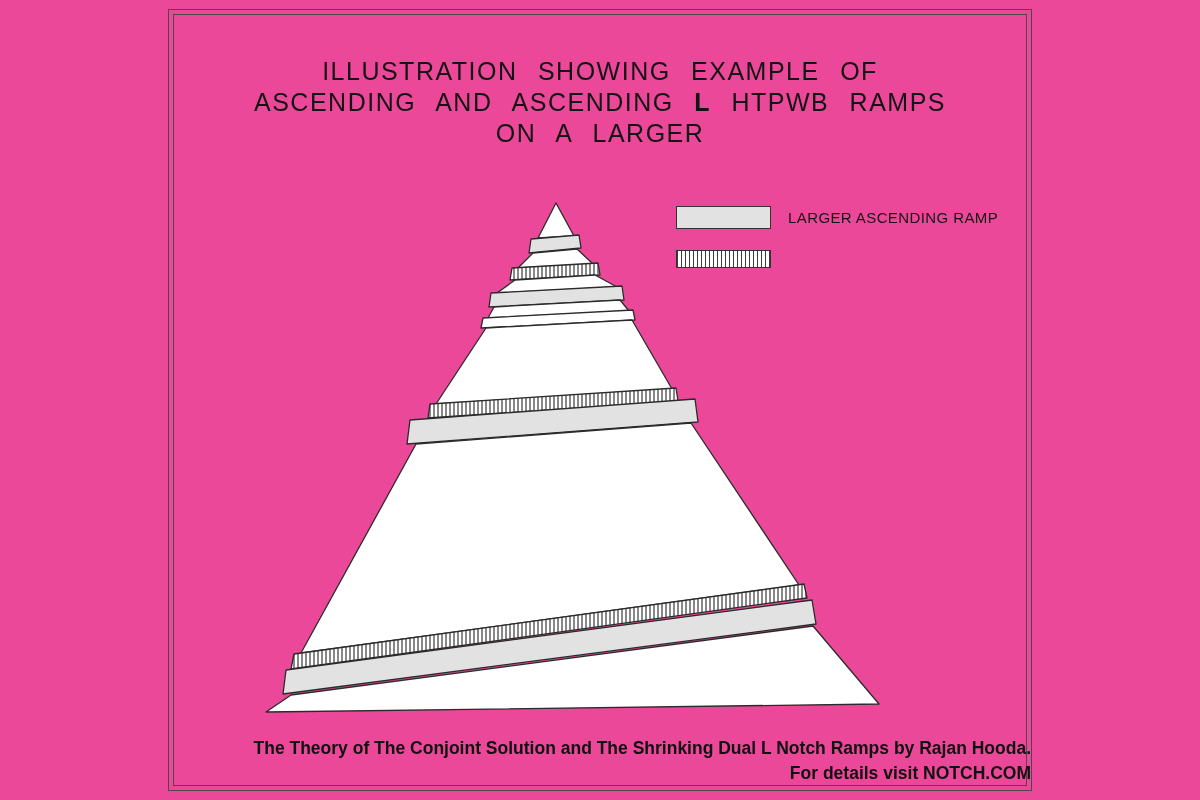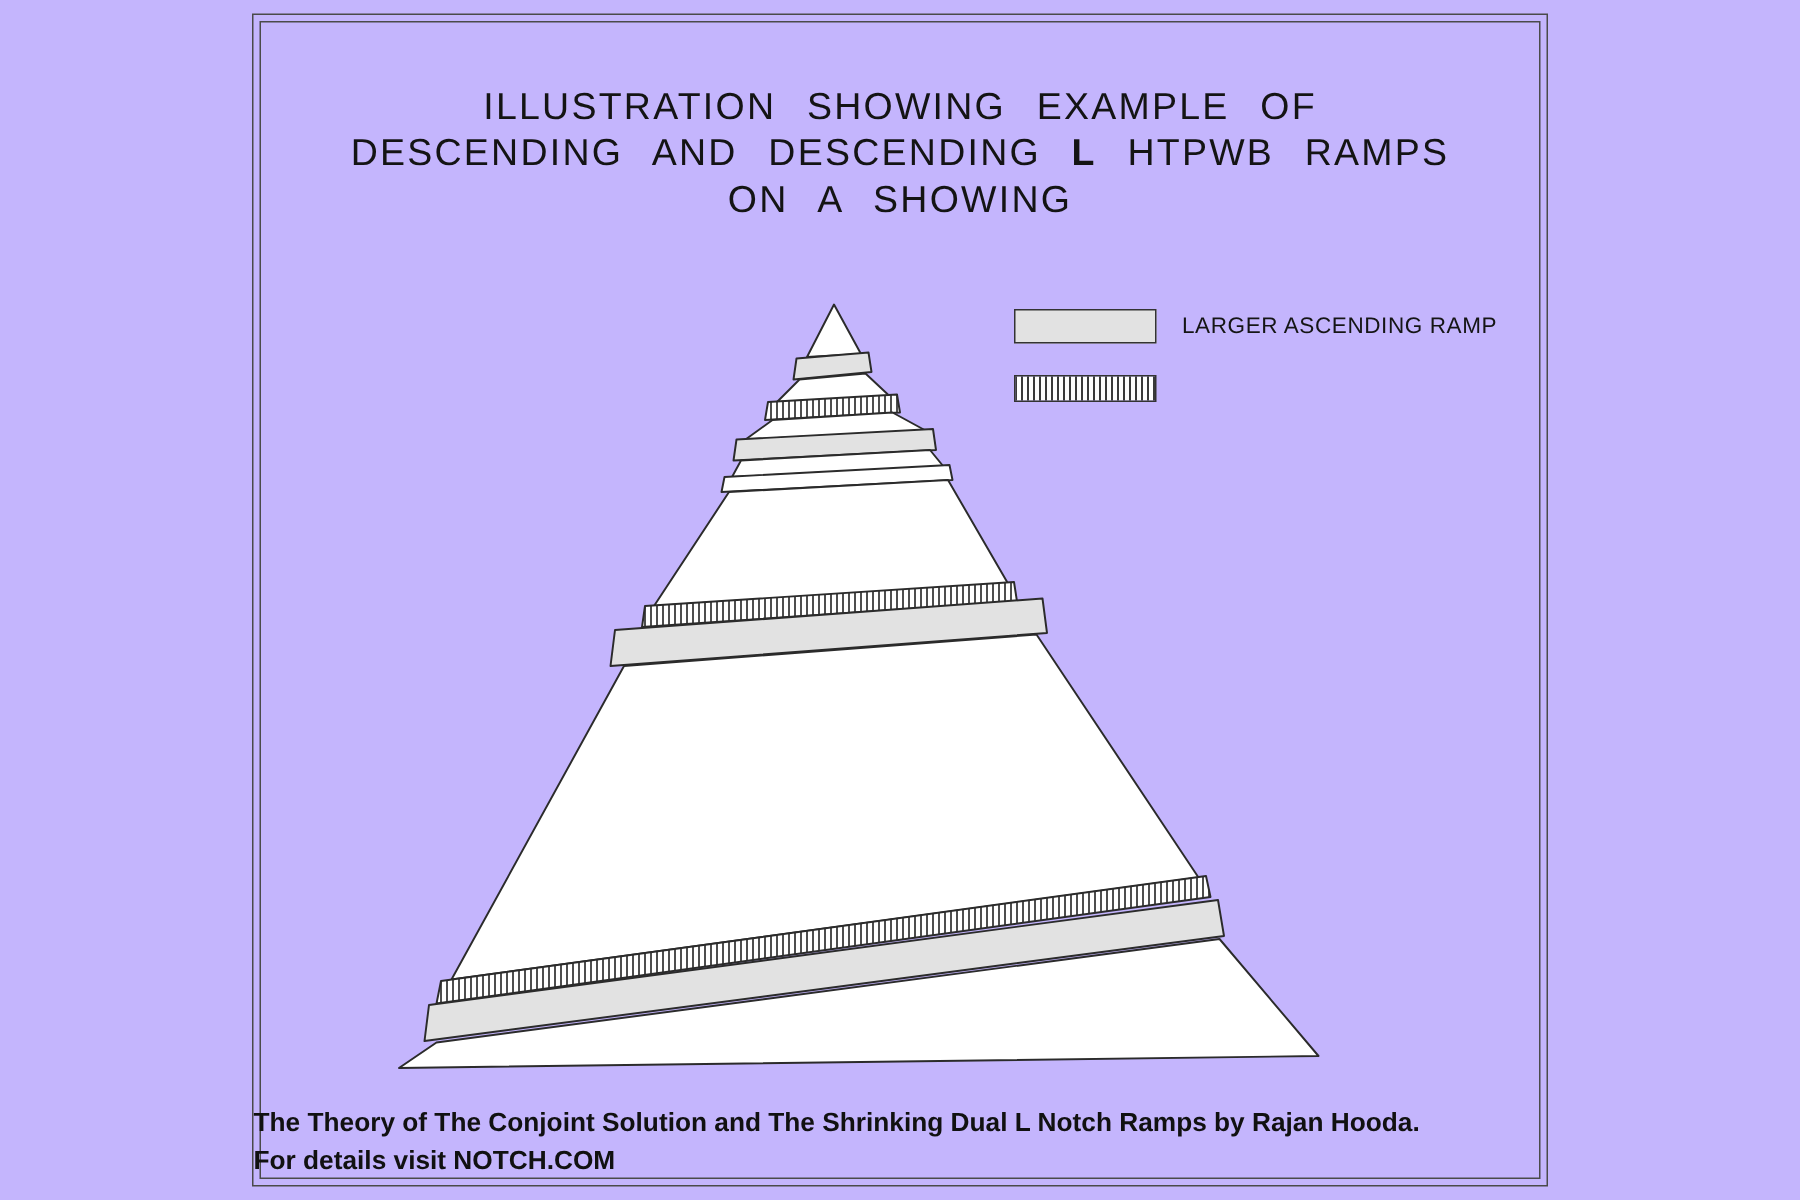--- a/index.html
+++ b/index.html
@@ -1,18 +1,18 @@
 <!DOCTYPE html>
 <html><head>
 <meta charset="utf-8">
 <style>
   * { margin:0; padding:0; box-sizing:border-box; }
   body { background:#ffffff; }
   .stage {
-    position:relative; width:1200px; height:800px; background:#c4b5fd;
+    position:relative; width:1200px; height:800px; background:#ec4899;
     overflow:hidden; font-family:"Liberation Sans", sans-serif; color:#181818;padding-left:48px;
   }
   .frame {
     position:absolute; left:168px; top:9px; width:864px; height:782px;
     border:1.5px solid #4a4a4a;
   }
   .frame-inner {
     position:absolute; inset:4px; border:1px solid #4a4a4a;
   }
   .title-block {
@@ -29,21 +29,21 @@
   .swatch-ascending {
     width:95px; height:23px; background:#e2e2e2; border:1px solid #333;
   }
   .swatch-descending {
     width:95px; height:18px; border:1px solid #333;
     background:repeating-linear-gradient(90deg, #3a3a3a 0px, #3a3a3a 1px, #ffffff 1px, #ffffff 4px);
   }
   .legend-label { font-size:15px; letter-spacing:0.4px; color:#151515; }
   .pyramid-svg { position:absolute; left:0; top:0; width:1200px; height:800px; }
   .footer {
-    position:absolute; left:0; right:0; top:726px; text-align:left;
+    position:absolute; left:0; right:0; top:726px; text-align:right;
     font-size:17.5px; font-weight:bold; line-height:25px; color:#111111;
   }
 </style>
 </head>
 <body>
 
 <div class="stage">
 
   <svg class="pyramid-svg" viewBox="0 0 1200 800">
     <defs>
@@ -79,25 +79,25 @@
       <polygon points="291,695 813,626 879,704 266,712"></polygon>
     </g>
   </svg>
 
   <div class="frame">
     <div class="frame-inner"></div>
 
     <div class="title-block">
       <div>ILLUSTRATION SHOWING EXAMPLE OF</div>
       <div>
-        <span>DESCENDING AND DESCENDING</span>
+        <span>ASCENDING AND ASCENDING</span>
         <span class="bold">L</span>
         <span>HTPWB RAMPS</span>
       </div>
-      <div>ON A SHOWING</div>
+      <div>ON A LARGER</div>
     </div>
 
     <div class="legend">
       <div class="legend-row">
         <div class="swatch-ascending"></div>
         <div class="legend-label">LARGER ASCENDING RAMP</div>
       </div>
       <div class="legend-row">
         <div class="swatch-descending"></div>
       </div>

